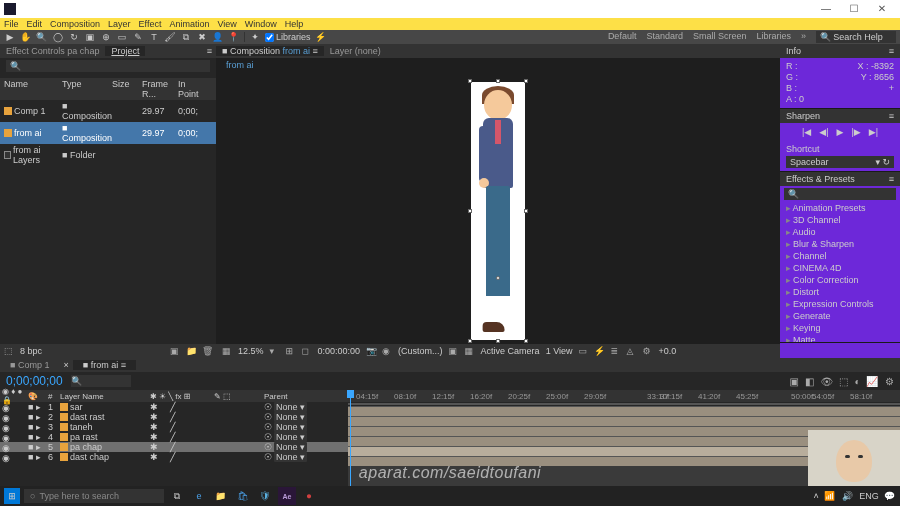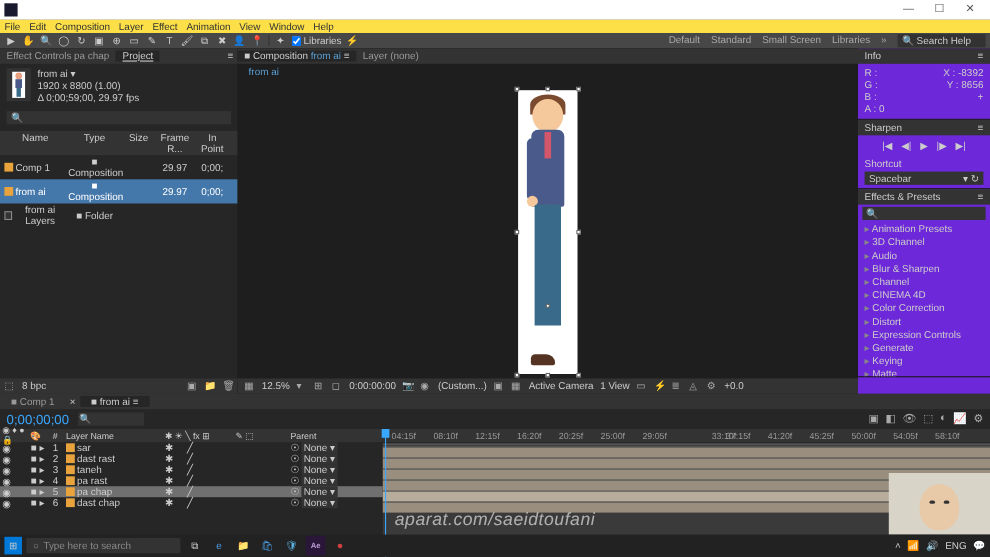--- a/index.html
+++ b/index.html
@@ -23,21 +23,21 @@
 .panel-tabs { background: #333; height: 14px; display: flex; align-items: center; font-size: 9px; }
 .panel-tabs .tab { padding: 0 6px; color: #999; cursor: pointer; }
 .panel-tabs .tab.active { background: #262626; color: #ccc; text-decoration: underline; }
 .panel-tabs .menu { margin-left: auto; padding: 0 4px; cursor: pointer; }
 .project-info { padding: 4px 6px; display: flex; gap: 6px; font-size: 9px; }
 .project-info .thumb { width: 22px; height: 30px; background: #333; display: flex; align-items: center; justify-content: center; }
 .project-info .thumb svg { width: 12px; height: 24px; }
 .project-info .meta div { line-height: 11px; }
 .project-search { padding: 2px 6px; }
 .project-search input { background: #333; border: none; color: #ccc; width: 100%; padding: 1px 4px; font-size: 9px; }
-.project-list { margin-top: 4px; text-align: center; }
+.project-list { margin-top: 4px; }
 .project-list .header { display: flex; background: #333; font-size: 9px; padding: 1px 4px; gap: 2px; }
 .project-list .header span:nth-child(1) { width: 56px; }
 .project-list .header span:nth-child(2) { width: 48px; }
 .project-list .header span:nth-child(3) { width: 28px; }
 .project-list .header span:nth-child(4) { width: 34px; }
 .project-list .header span:nth-child(5) { width: 30px; }
 .project-list .row { display: flex; padding: 1px 4px; font-size: 9px; align-items: center; gap: 2px; cursor: pointer; }
 .project-list .row.selected { background: #4477aa; color: #fff; }
 .project-list .row .name { width: 56px; display: flex; align-items: center; gap: 2px; }
 .project-list .row .type-icon { width: 8px; height: 8px; background: #e8a33d; }
@@ -193,35 +193,20 @@
 </div>
 
 <div class="main">
 
   <div class="left-panel">
     <div class="panel-tabs">
       <span class="tab">Effect Controls pa chap</span>
       <span class="tab active">Project</span>
       <span class="menu">≡</span>
     </div>
-    <div class="project-info">
-      <div class="thumb">
-        <svg viewBox="0 0 12 24">
-            <rect width="12" height="24" fill="#fff"></rect>
-            <circle cx="6" cy="4" r="3" fill="#e8a080"></circle>
-            <rect x="3" y="7" width="6" height="8" fill="#4a5a8a"></rect>
-            <rect x="4" y="15" width="4" height="8" fill="#3a6a8a"></rect>
-          </svg>
-      </div>
-      <div class="meta">
-        <div>from ai ▾</div>
-        <div>1920 x 8800 (1.00)</div>
-        <div>Δ 0;00;59;00, 29.97 fps</div>
-      </div>
-    </div>
     <div class="project-search">
       <input type="text" placeholder="🔍" style="">
     </div>
     <div class="project-list">
       <div class="header">
         <span>Name</span>
         <span>Type</span>
         <span>Size</span>
         <span>Frame R...</span>
         <span>In Point</span>
@@ -482,21 +467,21 @@
           <span class="tick" style="left: 46px;">08:10f</span>
           <span class="tick" style="left: 84px;">12:15f</span>
           <span class="tick" style="left: 122px;">16:20f</span>
           <span class="tick" style="left: 160px;">20:25f</span>
           <span class="tick" style="left: 198px;">25:00f</span>
           <span class="tick" style="left: 236px;">29:05f</span>
           <span class="tick" style="left: 274px; margin-left: 25px;">33:10f</span>
           <span class="tick" style="left: 312px;">37:15f</span>
           <span class="tick" style="left: 350px;">41:20f</span>
           <span class="tick" style="left: 388px;">45:25f</span>
-          <span class="tick" style="left: 426px;">50:00f</span>
+          <span class="tick" style="left: 443px;">50:00f</span>
           <span class="tick" style="left: 464px;">54:05f</span>
           <span class="tick" style="left: 502px;">58:10f</span>
         </div>
       <div class="tl-scroll-track"></div>
       <div class="tl-tracks" id="tl-tracks">
           <div class="tl-track"></div>
           <div class="tl-track"></div>
           <div class="tl-track"></div>
           <div class="tl-track"></div>
           <div class="tl-track selected"></div>

